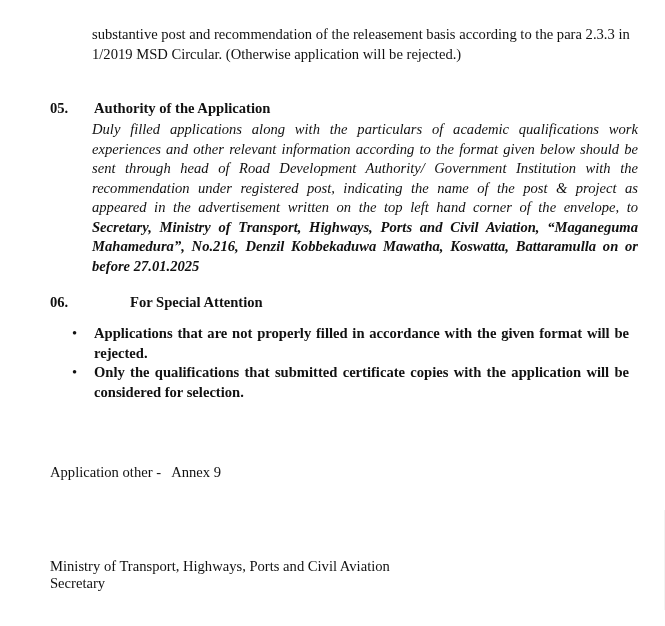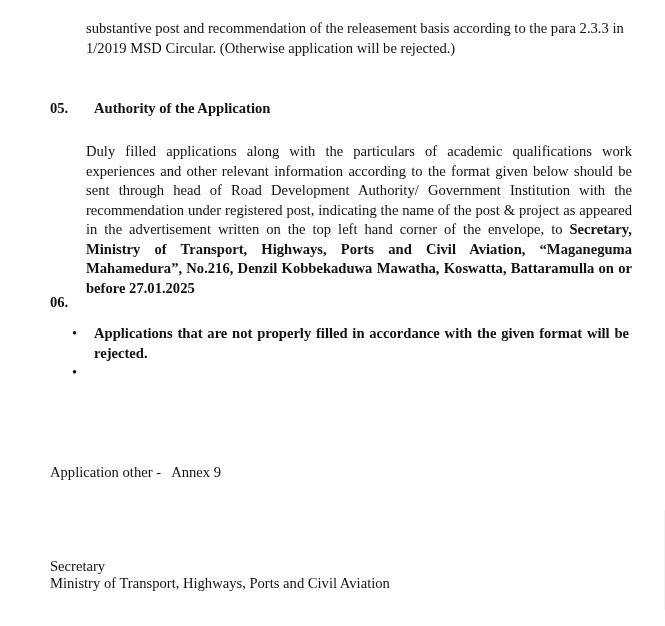--- a/index.html
+++ b/index.html
@@ -15,31 +15,31 @@
       font-family: "Liberation Serif", "DejaVu Serif", serif;
       color: #111111;
       font-size: 14.6px;
       line-height: 19.5px;
     }
     .block { position: absolute; }
     .para {
       left: 83px;
       width: 546px;
       text-align: justify;
-      margin: 3px;
+      margin: 9px;
     }
     .para-first { top: 16px; text-align: left; }
     .section-head {
       left: 50px;
       font-weight: bold;
       display: flex;
     }
     .section-num { width: 44px; }
     .sec5-head { top: 99px; }
-    .sec5-body { top: 139px; }
+    .sec5-body { top: 111px; font-style: italic; }
     .sec6-head { top: 293px; gap: 36px; }
     .bullets {
       left: 70px;
       top: 324px;
       width: 559px;
       margin: 0;
       padding: 0;
       list-style: none;
       font-weight: bold;
     }
@@ -74,32 +74,34 @@
 
 <div class="block section-head sec5-head">
   <span class="section-num">05.</span>
   <span>Authority of the Application</span>
 </div>
 
 <p class="block para sec5-body"><span>Duly filled applications along with the particulars of academic qualifications work experiences and other relevant information according to the format given below should be sent through head of Road Development Authority/ Government Institution with the recommendation under registered post, indicating the name of the post &amp; project as appeared in the advertisement written on the top left hand corner of the envelope,  to </span><b>Secretary, Ministry of Transport, Highways, Ports and Civil Aviation, “Maganeguma Mahamedura”, No.216, Denzil Kobbekaduwa Mawatha, Koswatta, Battaramulla on or before 27.01.2025</b></p>
 
 <div class="block section-head sec6-head">
   <span class="section-num">06.</span>
+  <span>For Special Attention</span>
 </div>
 
 <ul class="block bullets">
   <li>
     <span class="bullet-dot">•</span>
     <span>Applications that are not properly filled in accordance with the given format will be rejected.</span>
   </li>
   <li>
     <span class="bullet-dot">•</span>
+    <span>Only the qualifications that submitted certificate copies with the application will be considered for selection.</span>
   </li>
 </ul>
 
 <div class="block annex"><span>Application other -</span>   <span>Annex 9</span></div>
 
 <div class="block signature">
+  <div>Ministry of Transport, Highways, Ports and Civil Aviation</div>
   <div>Secretary</div>
-  <div>Ministry of Transport, Highways, Ports and Civil Aviation</div>
 </div>
 
 <div class="edge-line"></div>
 
 </body></html>

